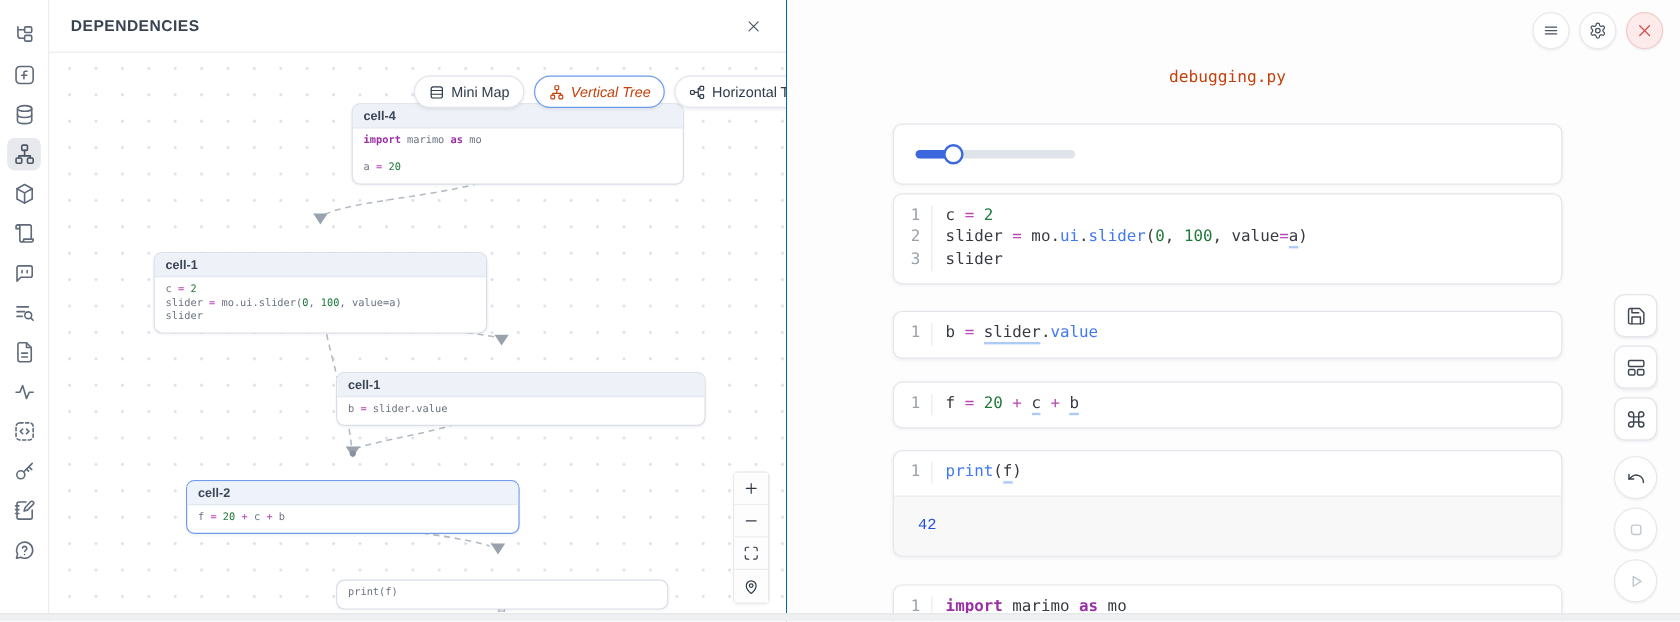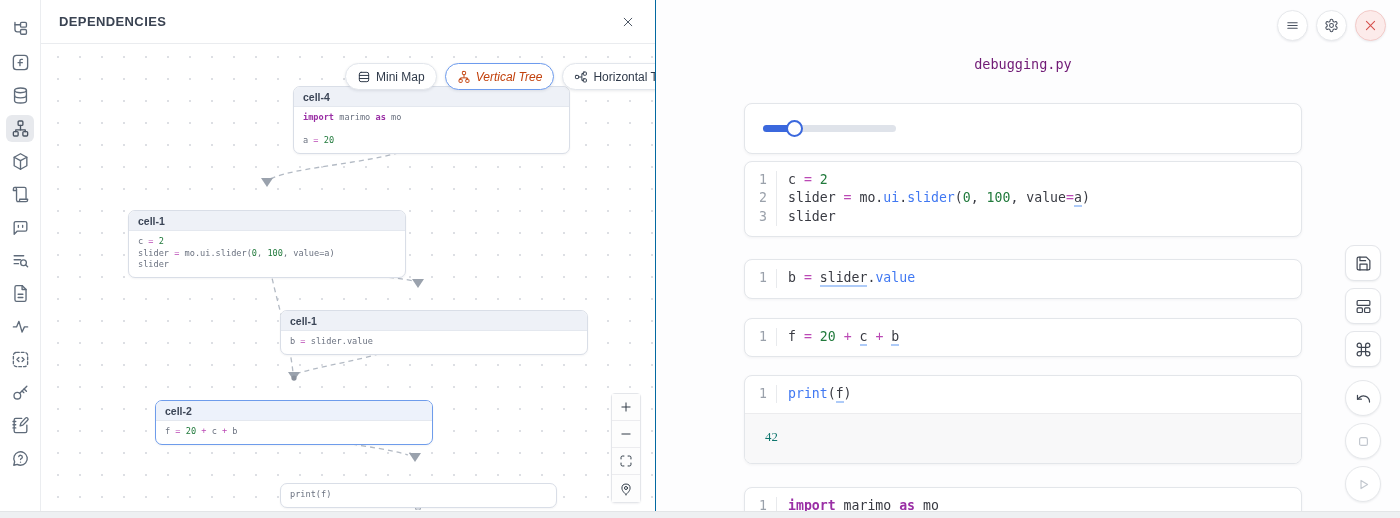--- a/index.html
+++ b/index.html
@@ -59,34 +59,34 @@
   
   .main { position:absolute; left:656px; top:0; width:744px; height:518px; background:#fdfdfe; }
   .topbtns { position:absolute; right:14px; top:10px; display:flex; gap:8px; z-index:6; }
   .cbtn { width:31px; height:31px; border-radius:50%; background:#fff; border:1px solid #e7e9ec;
     box-shadow:0 1px 2px rgba(30,40,60,.08); display:flex; align-items:center; justify-content:center;
     color:#4a5260; cursor:pointer; }
   .cbtn svg { width:15px; height:15px; }
   .cbtn.danger { background:#fcebea; border-color:#f3cbc9; color:#d5504c; }
 
   .nb-title { position:absolute; left:88px; width:558px; top:56px; text-align:center;
-    font-family:"DejaVu Sans Mono", monospace; font-size:13.5px; color:#701a75; }
+    font-family:"DejaVu Sans Mono", monospace; font-size:13.5px; color:#c2410c; }
 
   .cells { position:absolute; left:88px; top:103px; width:558px; display:flex;
     flex-direction:column; }
   .cell { background:#fff; border:1px solid #e3e6ea; border-radius:8px;
     box-shadow:0 1px 3px rgba(30,40,60,.05); overflow:hidden; }
   .code-rows { padding:9px 0 10px; }
   .crow { display:flex; font-family:"DejaVu Sans Mono", monospace; font-size:13.2px;
     line-height:18.4px; }
   .gutter { width:32px; text-align:right; padding-right:9px; color:#9aa1ab;
     border-right:1px solid #e8eaed; flex:none; }
   .codeln { padding-left:11px; white-space:pre; color:#383a42; }
   .out { border-top:1px solid #ececee; background:#f8f8f9; padding:16px 20px 18px;
-    font-family:Liberation Serif, serif; font-size:12.8px; color:#0f766e; }
+    font-family:Liberation Mono, monospace; font-size:12.8px; color:#1d4ed8; }
 
   .tok-o { color:#bb49b5; }
   .tok-n { color:#217a3c; }
   .tok-f { color:#4078f2; }
   .tok-k { color:#9a2fa5; font-weight:bold; }
   .tok-u { border-bottom:2px solid #aecbf8; }
   .node-body .tok-v, .node-body { color:#6b7280; }
 
   .slider-wrap { padding:21px 18px; }
   .slider-track { position:relative; width:133px; height:7px; background:#dfe3ea; border-radius:4px; }

